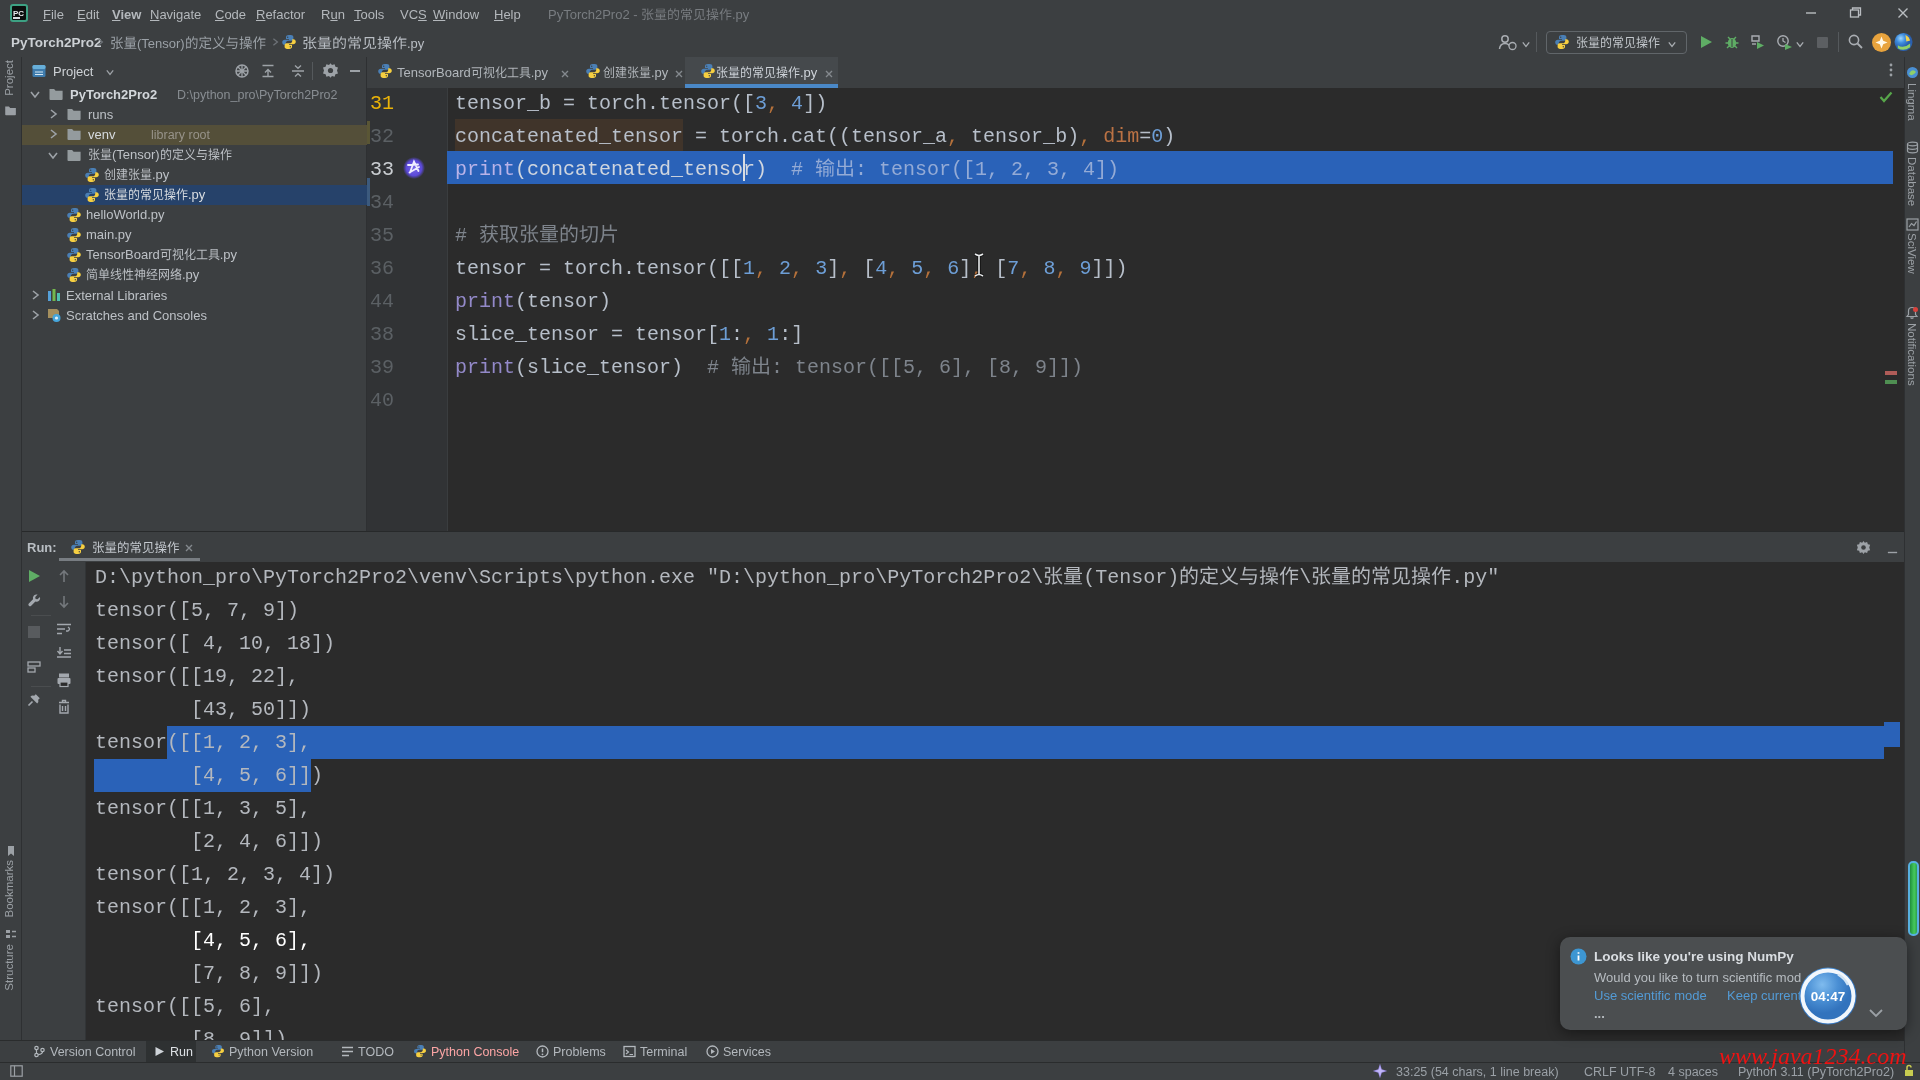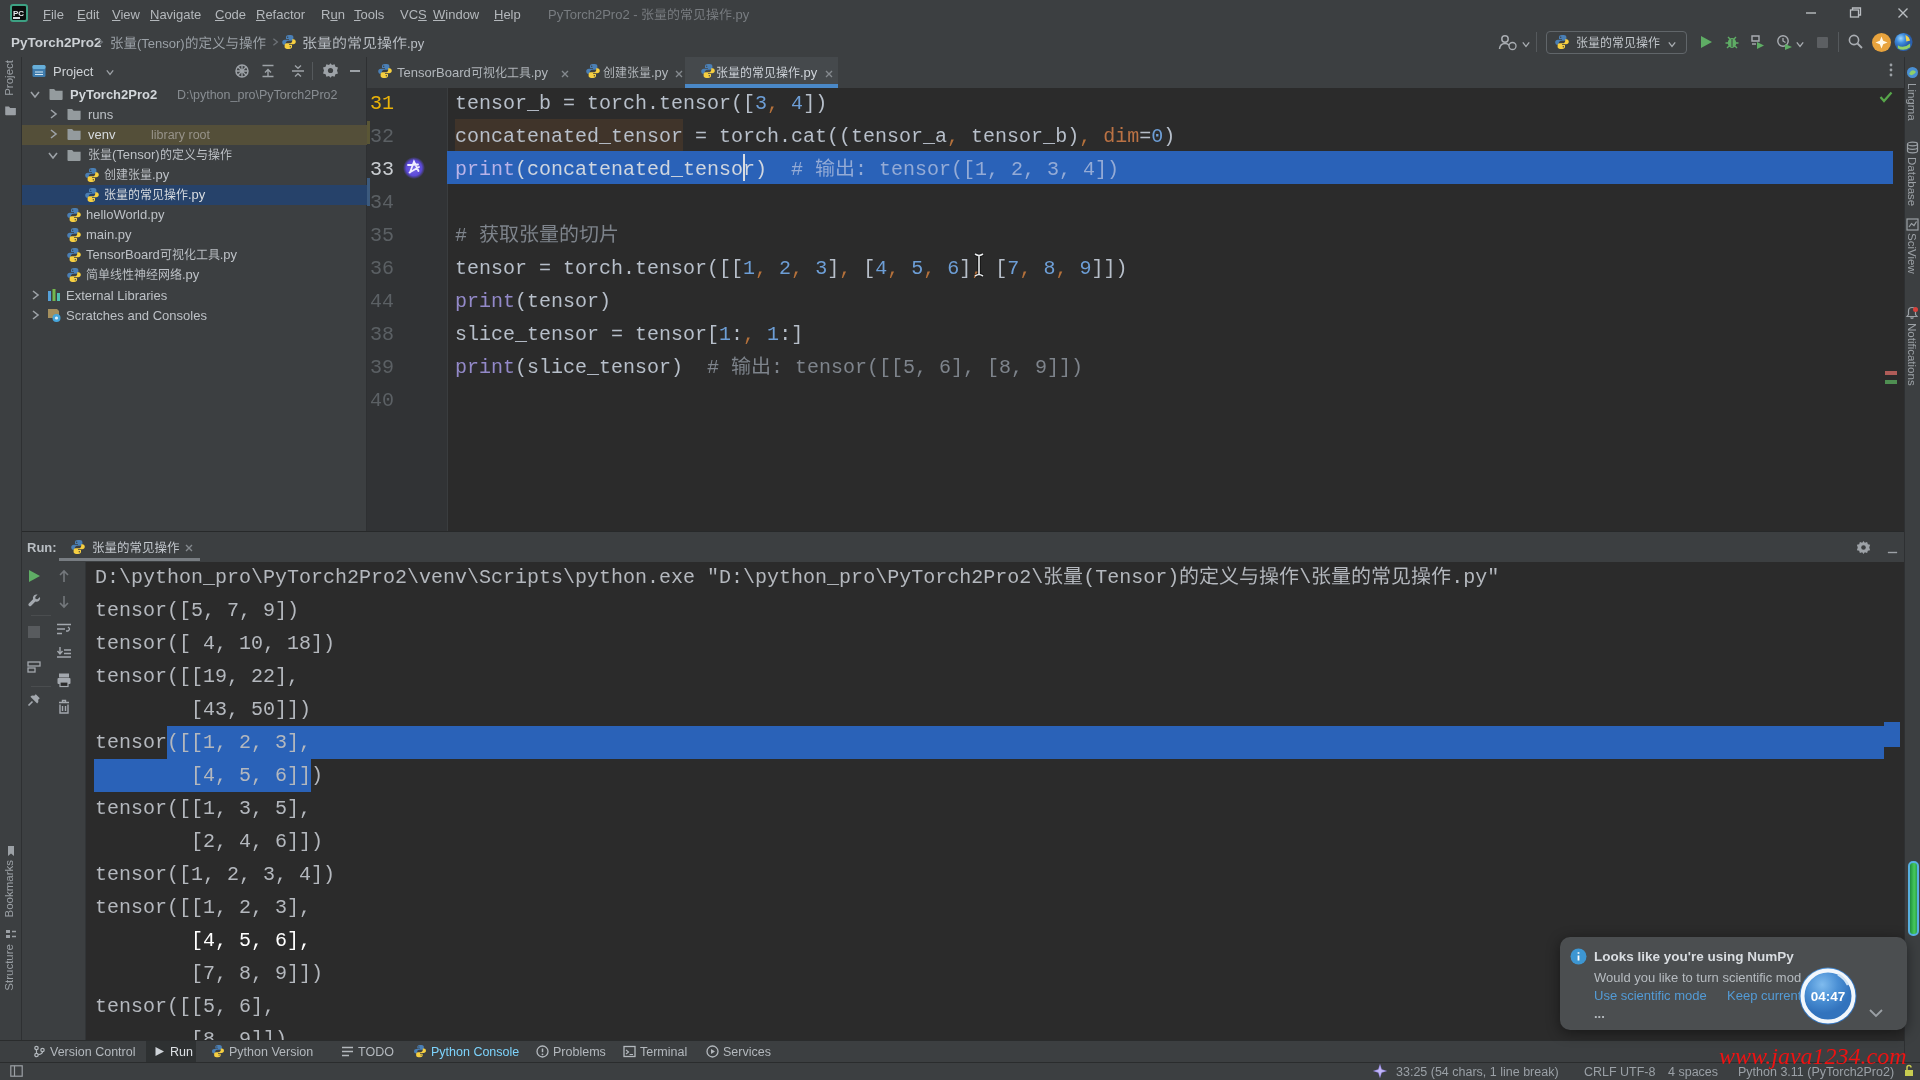--- a/index.html
+++ b/index.html
@@ -42,21 +42,21 @@
       <path id="g29" d="M734 -447V-85H793V-447ZM861 -484V-5C861 6 857 9 846 10C833 10 793 10 747 9C757 27 765 54 767 71C826 71 866 70 890 60C915 49 922 31 922 -5V-484ZM71 -330C79 -338 108 -344 140 -344H219V-206C152 -190 90 -176 42 -167L59 -96L219 -137V79H285V-154L368 -176L362 -239L285 -221V-344H365V-413H285V-565H219V-413H132C158 -483 183 -566 203 -652H367V-720H217C225 -756 231 -792 236 -827L166 -839C162 -800 157 -759 150 -720H47V-652H137C119 -569 100 -501 91 -475C77 -430 65 -398 48 -393C56 -376 67 -344 71 -330ZM659 -843C593 -738 469 -639 348 -583C366 -568 386 -545 397 -527C424 -541 451 -557 477 -574V-532H847V-581C872 -566 899 -551 926 -537C935 -557 956 -581 974 -596C869 -641 774 -698 698 -783L720 -816ZM506 -594C562 -635 615 -683 659 -734C710 -678 765 -633 826 -594ZM614 -406V-327H477V-406ZM415 -466V76H477V-130H614V1C614 10 612 12 604 13C594 13 568 13 537 12C546 30 554 57 556 74C599 74 630 74 651 63C672 52 677 33 677 1V-466ZM477 -269H614V-187H477Z"></path>
       <path id="g30" d="M104 -341V21H814V78H895V-341H814V-54H539V-404H855V-750H774V-477H539V-839H457V-477H228V-749H150V-404H457V-54H187V-341Z"></path>
     </defs>
   </svg>
 <div class="ab" style="left:0px;top:0px;width:1920px;height:28px;background:#3c3f41;"></div>
 <div class="ab" style="left:10px;top:4px;width:18px;height:18px;border:2px solid #3da183;border-radius:3px;background:#0c0f0e"></div>
 <div class="ab" style="left:13px;top:10px;font-size:8px;color:#e8ebee;font-weight:700;line-height:1;white-space:pre;">PC</div>
 <div class="ab" style="left:13px;top:17px;width:7px;height:2px;background:#d7dde0"></div>
 <div class="ab" style="left:43px;top:8px;font-size:13px;color:#b4b8bc;font-weight:400;line-height:1;white-space:pre;text-align:center;"><span style="text-decoration:underline">F</span>ile</div>
 <div class="ab" style="left:77px;top:8px;font-size:13px;color:#b4b8bc;font-weight:400;line-height:1;white-space:pre;"><span style="text-decoration:underline">E</span>dit</div>
-<div class="ab" style="left:112px;top:8px;font-size:13px;color:#b4b8bc;font-weight:400;line-height:1;white-space:pre;"><span style="text-decoration:underline">V</span>iew</div>
+<div class="ab" style="left:112px;top:8px;font-size:13px;color:#b4b8bc;font-weight:700;line-height:1;white-space:pre;"><span style="text-decoration:underline">V</span>iew</div>
 <div class="ab" style="left:150px;top:8px;font-size:13px;color:#b4b8bc;font-weight:400;line-height:1;white-space:pre;"><span style="text-decoration:underline">N</span>avigate</div>
 <div class="ab" style="left:215px;top:8px;font-size:13px;color:#b4b8bc;font-weight:400;line-height:1;white-space:pre;"><span style="text-decoration:underline">C</span>ode</div>
 <div class="ab" style="left:256px;top:8px;font-size:13px;color:#b4b8bc;font-weight:400;line-height:1;white-space:pre;"><span style="text-decoration:underline">R</span>efactor</div>
 <div class="ab" style="left:321px;top:8px;font-size:13px;color:#b4b8bc;font-weight:400;line-height:1;white-space:pre;">R<span style="text-decoration:underline">u</span>n</div>
 <div class="ab" style="left:354px;top:8px;font-size:13px;color:#b4b8bc;font-weight:400;line-height:1;white-space:pre;"><span style="text-decoration:underline">T</span>ools</div>
 <div class="ab" style="left:400px;top:8px;font-size:13px;color:#b4b8bc;font-weight:400;line-height:1;white-space:pre;">VC<span style="text-decoration:underline">S</span></div>
 <div class="ab" style="left:433px;top:8px;font-size:13px;color:#b4b8bc;font-weight:400;line-height:1;white-space:pre;"><span style="text-decoration:underline">W</span>indow</div>
 <div class="ab" style="left:494px;top:8px;font-size:13px;color:#b4b8bc;font-weight:400;line-height:1;white-space:pre;"><span style="text-decoration:underline">H</span>elp</div>
 <div class="ab" style="left:548px;top:8px;font-size:13px;color:#787c80;font-weight:400;line-height:1;white-space:pre;">PyTorch2Pro2 - </div>
 <div class="ab" style="left:641px;top:8px;color:#787c80;font-size:13px;line-height:1"><svg style="width:91px;height:12.3px;vertical-align:-1.1px" viewBox="0 -860 7000 950" preserveAspectRatio="none" fill="currentColor">
@@ -575,21 +575,21 @@
   </svg>
 <div class="ab" style="left:229px;top:1046px;font-size:12.5px;color:#b3b8bd;font-weight:400;line-height:1;white-space:pre;">Python Version</div>
 <svg class="ab" style="left:341px;top:1045px" width="13" height="13" viewBox="0 0 13 13">
     <path d="M1 2.5 H12 M1 6.5 H12 M1 10.5 H8" stroke="#b3b8bd" stroke-width="1.4"></path>
   </svg>
 <div class="ab" style="left:358px;top:1046px;font-size:12.5px;color:#b3b8bd;font-weight:400;line-height:1;white-space:pre;">TODO</div>
 <svg class="ab" style="left:413px;top:1044px" width="14" height="14" viewBox="0 0 16 16">
     <path fill="#4a7fb5" d="M7.9 1C5.9 1 5 1.9 5 3.2V5h3v.7H3.8C2.3 5.7 1.2 6.6 1.2 8.2c0 1.6 1 2.6 2.4 2.6h1.2V9.1c0-1.4 1.2-2.4 2.6-2.4h3c1.2 0 2-0.9 2-2.1V3.2C12.4 1.9 11.3 1 9.9 1zM6.7 2.6c.4 0 .7.3.7.7s-.3.7-.7.7-.7-.3-.7-.7.3-.7.7-.7z"></path>
     <path fill="#f6cf41" d="M8.1 15c2 0 2.9-.9 2.9-2.2V11H8v-.7h4.2c1.5 0 2.6-.9 2.6-2.5 0-1.6-1-2.6-2.4-2.6h-1.2v1.7c0 1.4-1.2 2.4-2.6 2.4h-3c-1.2 0-2 .9-2 2.1v1.4C3.6 14.1 4.7 15 6.1 15zm1.2-1.6c-.4 0-.7-.3-.7-.7s.3-.7.7-.7.7.3.7.7-.3.7-.7.7z"></path>
   </svg>
-<div class="ab" style="left:431px;top:1046px;font-size:12.5px;color:#7dd3fc;font-weight:400;line-height:1;white-space:pre;">Python Console</div>
+<div class="ab" style="left:431px;top:1046px;font-size:12.5px;color:#fca5a5;font-weight:400;line-height:1;white-space:pre;">Python Console</div>
 <svg class="ab" style="left:536px;top:1045px" width="13" height="13" viewBox="0 0 13 13">
     <circle cx="6.5" cy="6.5" r="5.5" fill="none" stroke="#b3b8bd" stroke-width="1.3"></circle>
     <path d="M6.5 3.5 V7.2" stroke="#b3b8bd" stroke-width="1.5"></path>
     <circle cx="6.5" cy="9.3" r=".9" fill="#b3b8bd"></circle>
   </svg>
 <div class="ab" style="left:553px;top:1046px;font-size:12.5px;color:#b3b8bd;font-weight:400;line-height:1;white-space:pre;">Problems</div>
 <svg class="ab" style="left:623px;top:1045px" width="13" height="13" viewBox="0 0 13 13">
     <rect x="1" y="1.5" width="11" height="10" fill="none" stroke="#b3b8bd" stroke-width="1.3"></rect>
     <path d="M3 5 L5.5 7 L3 9 M6.5 9.5 H10" stroke="#b3b8bd" stroke-width="1.2" fill="none"></path>
   </svg>

